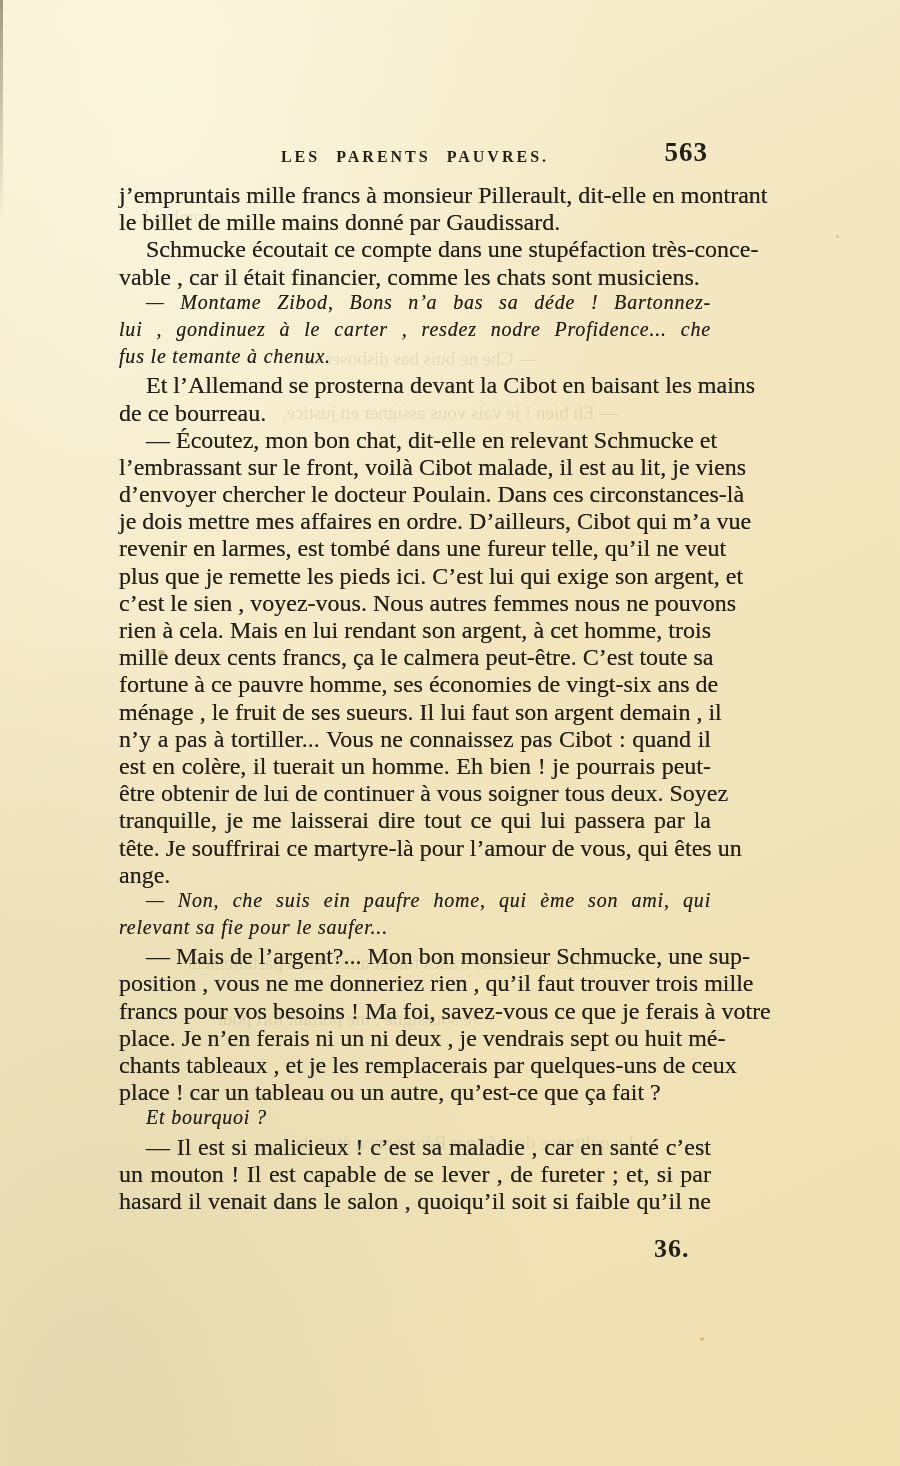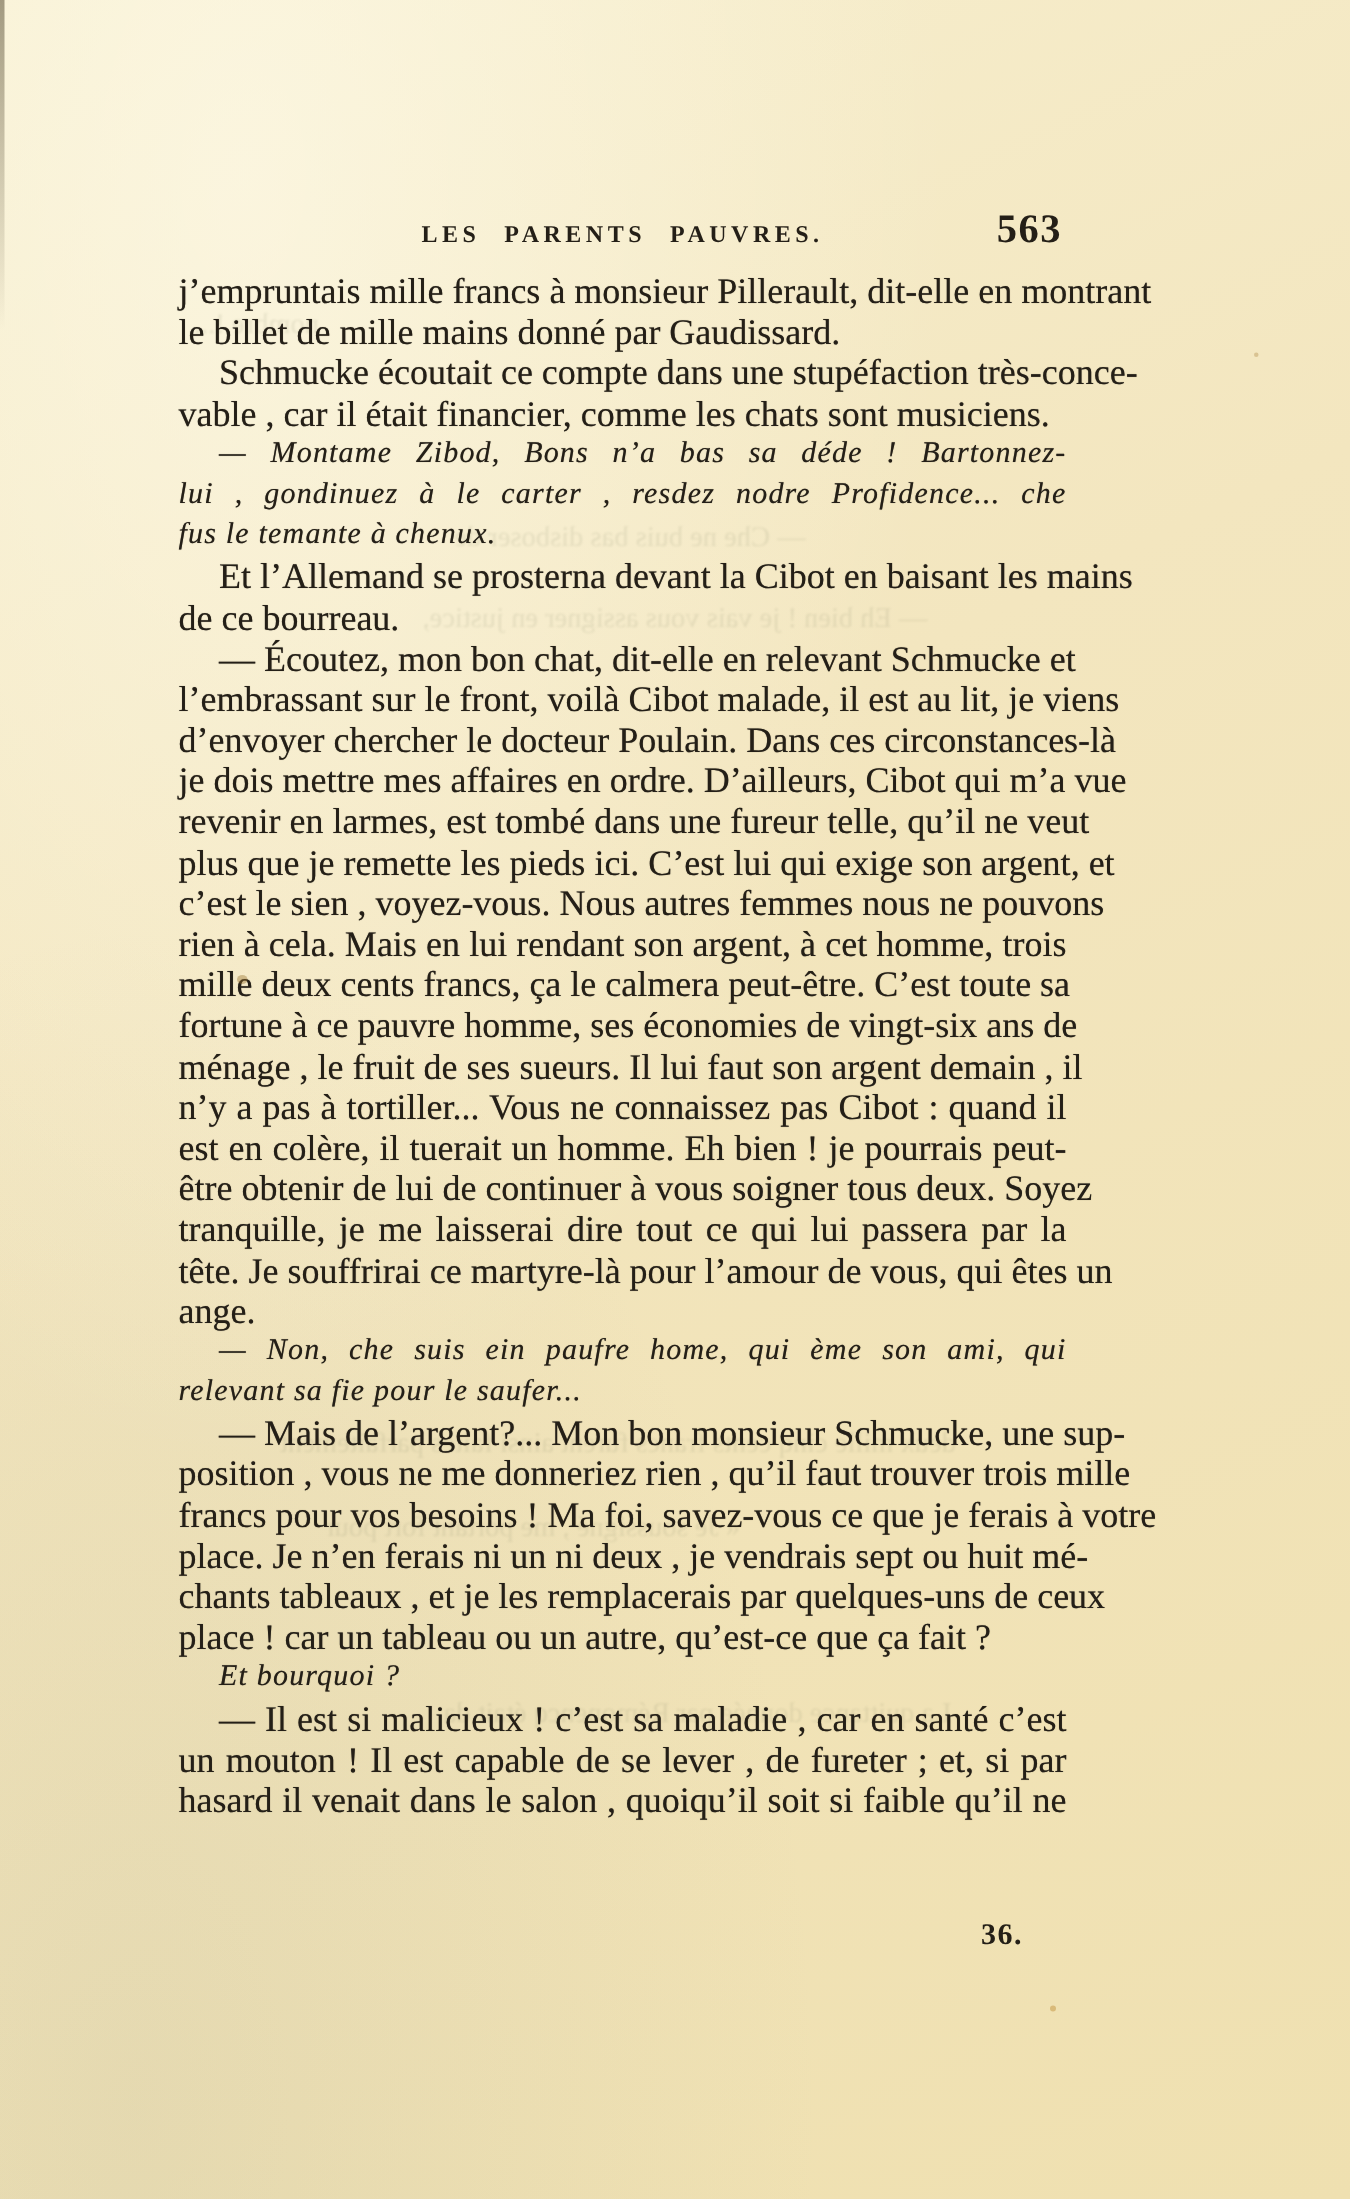--- a/index.html
+++ b/index.html
@@ -42,22 +42,22 @@
   .line {
     height:27.2px; font-size:24px; color:var(--ink);
     white-space:nowrap; text-align:justify; text-align-last:justify; text-justify:inter-word;
     text-shadow:0 0 0.5px rgba(36,31,23,0.65);
   }
   .line.end { text-align-last:left; }
   .line.indent { padding-left:27px; }
   .line.italic { font-style:italic; font-size:20px; letter-spacing:0.8px; }
 
   .signature {
-    position:absolute; left:654px; top:1279px;
-    font-size:20px; font-weight:bold; color:var(--ink); letter-spacing:1px;
+    position:absolute; left:654px; top:1234px;
+    font-size:26px; font-weight:bold; color:var(--ink); letter-spacing:1px;
   }
 
   .speck { position:absolute; border-radius:50%; }
   .speck-1 { left:158px; top:650px; width:7px; height:6px; background:rgba(150,110,40,0.40); }
   .speck-2 { left:700px; top:1337px; width:4px; height:4px; background:rgba(190,140,50,0.45); }
   .speck-3 { left:836px; top:235px; width:3px; height:3px; background:rgba(170,130,60,0.35); }
 </style>
 </head>
 <body>
 

